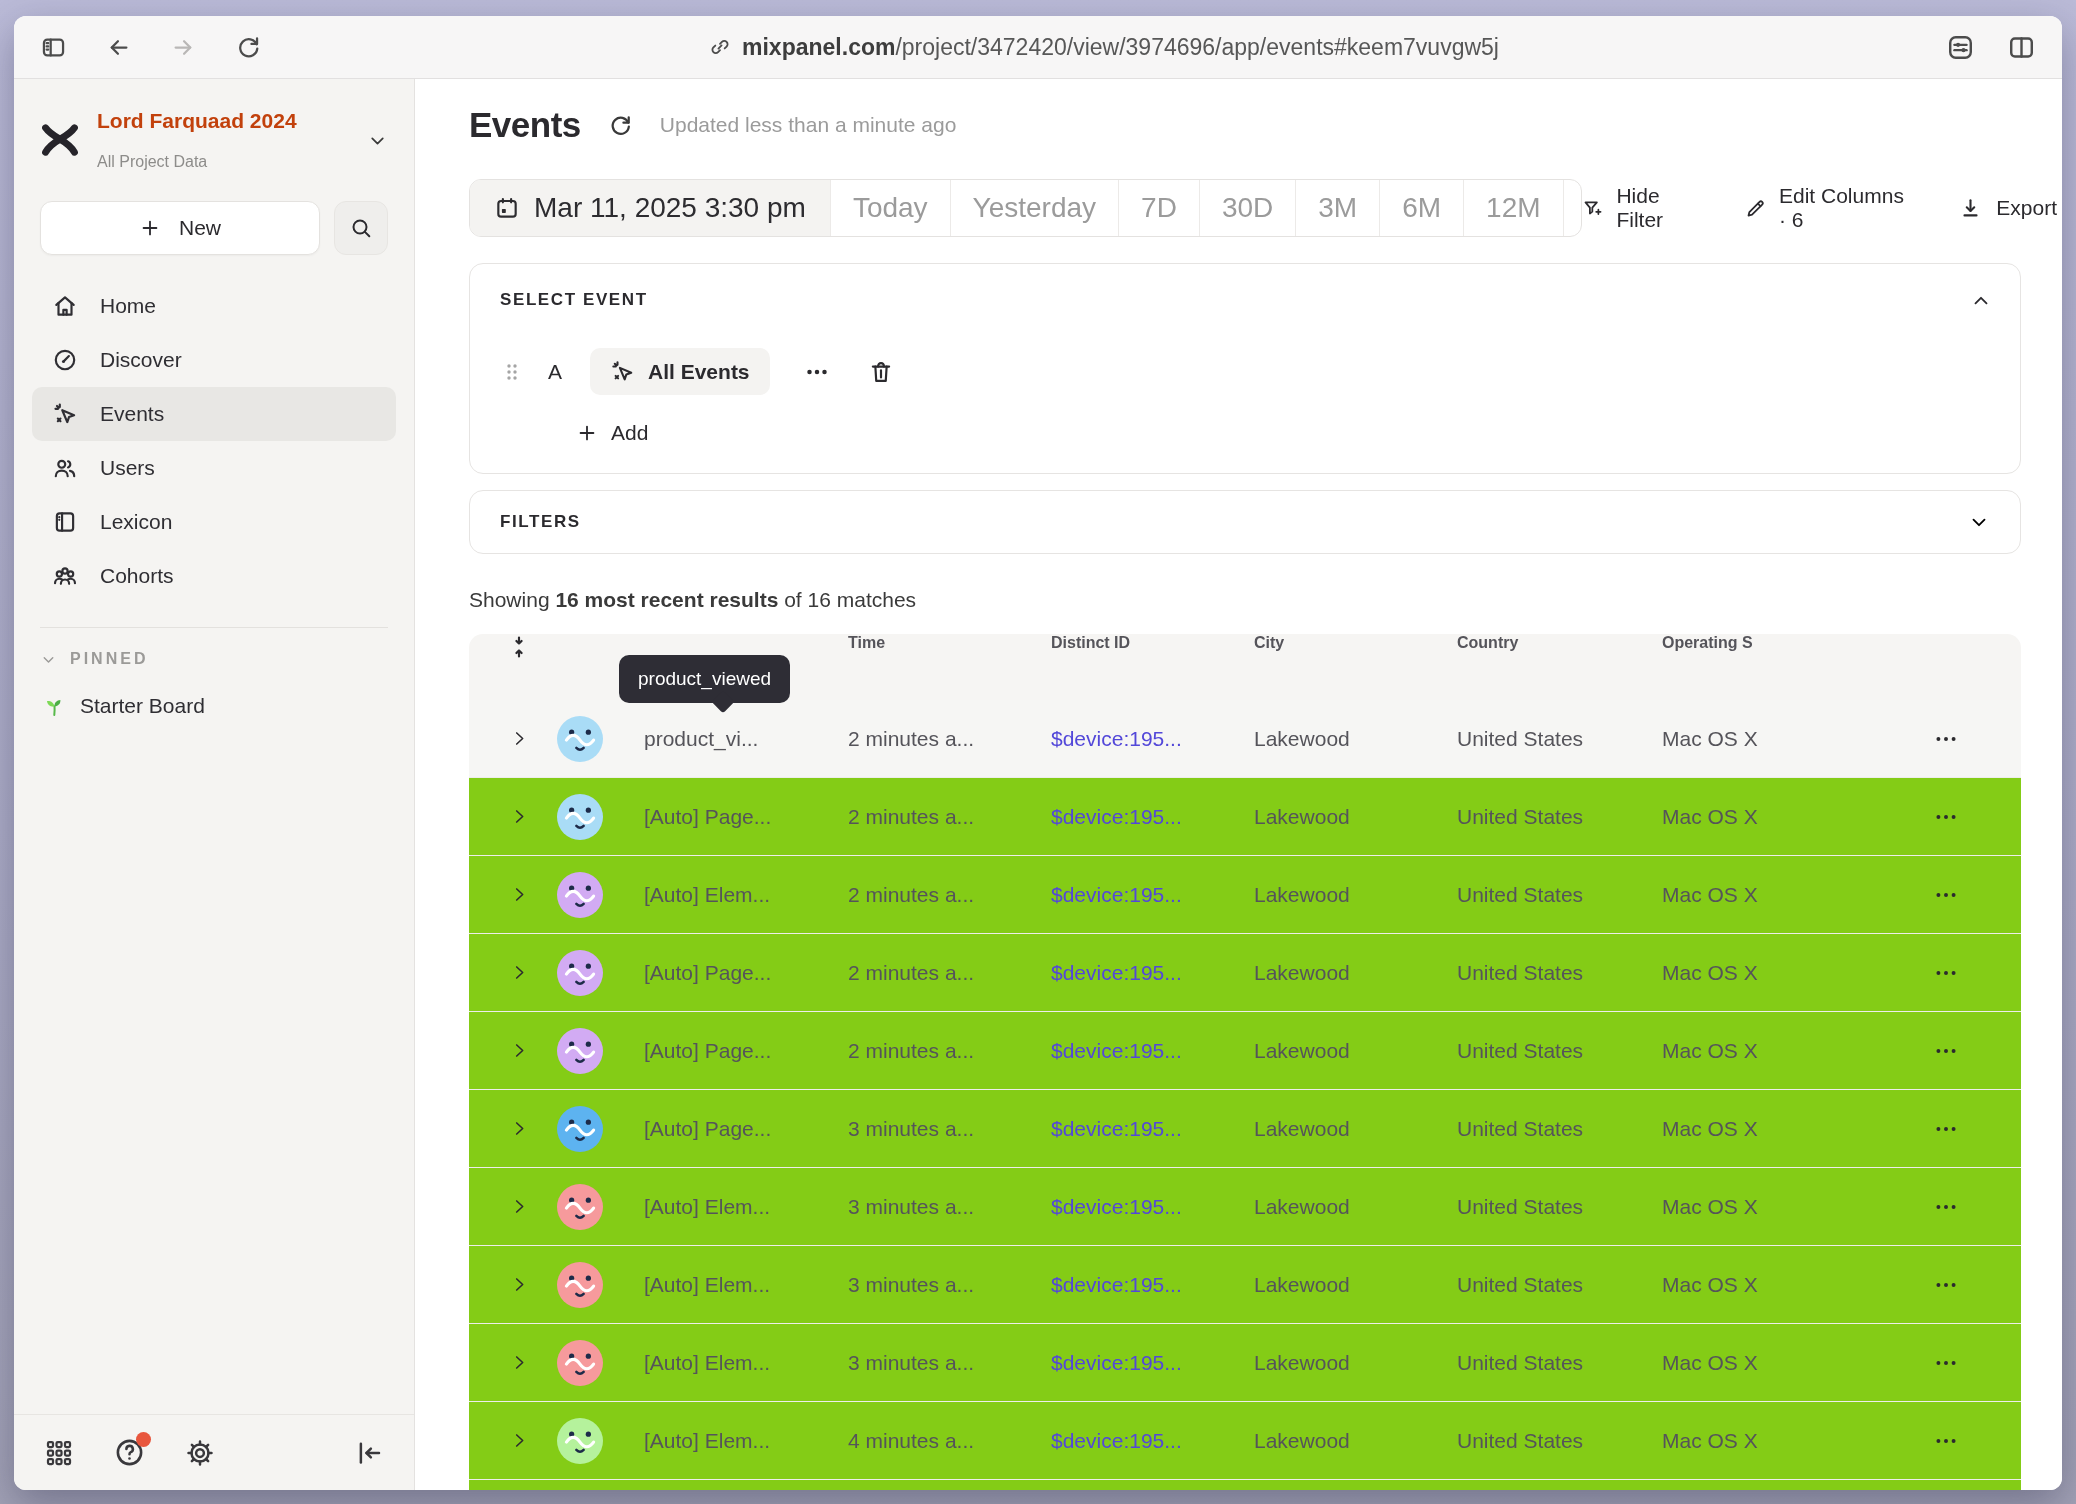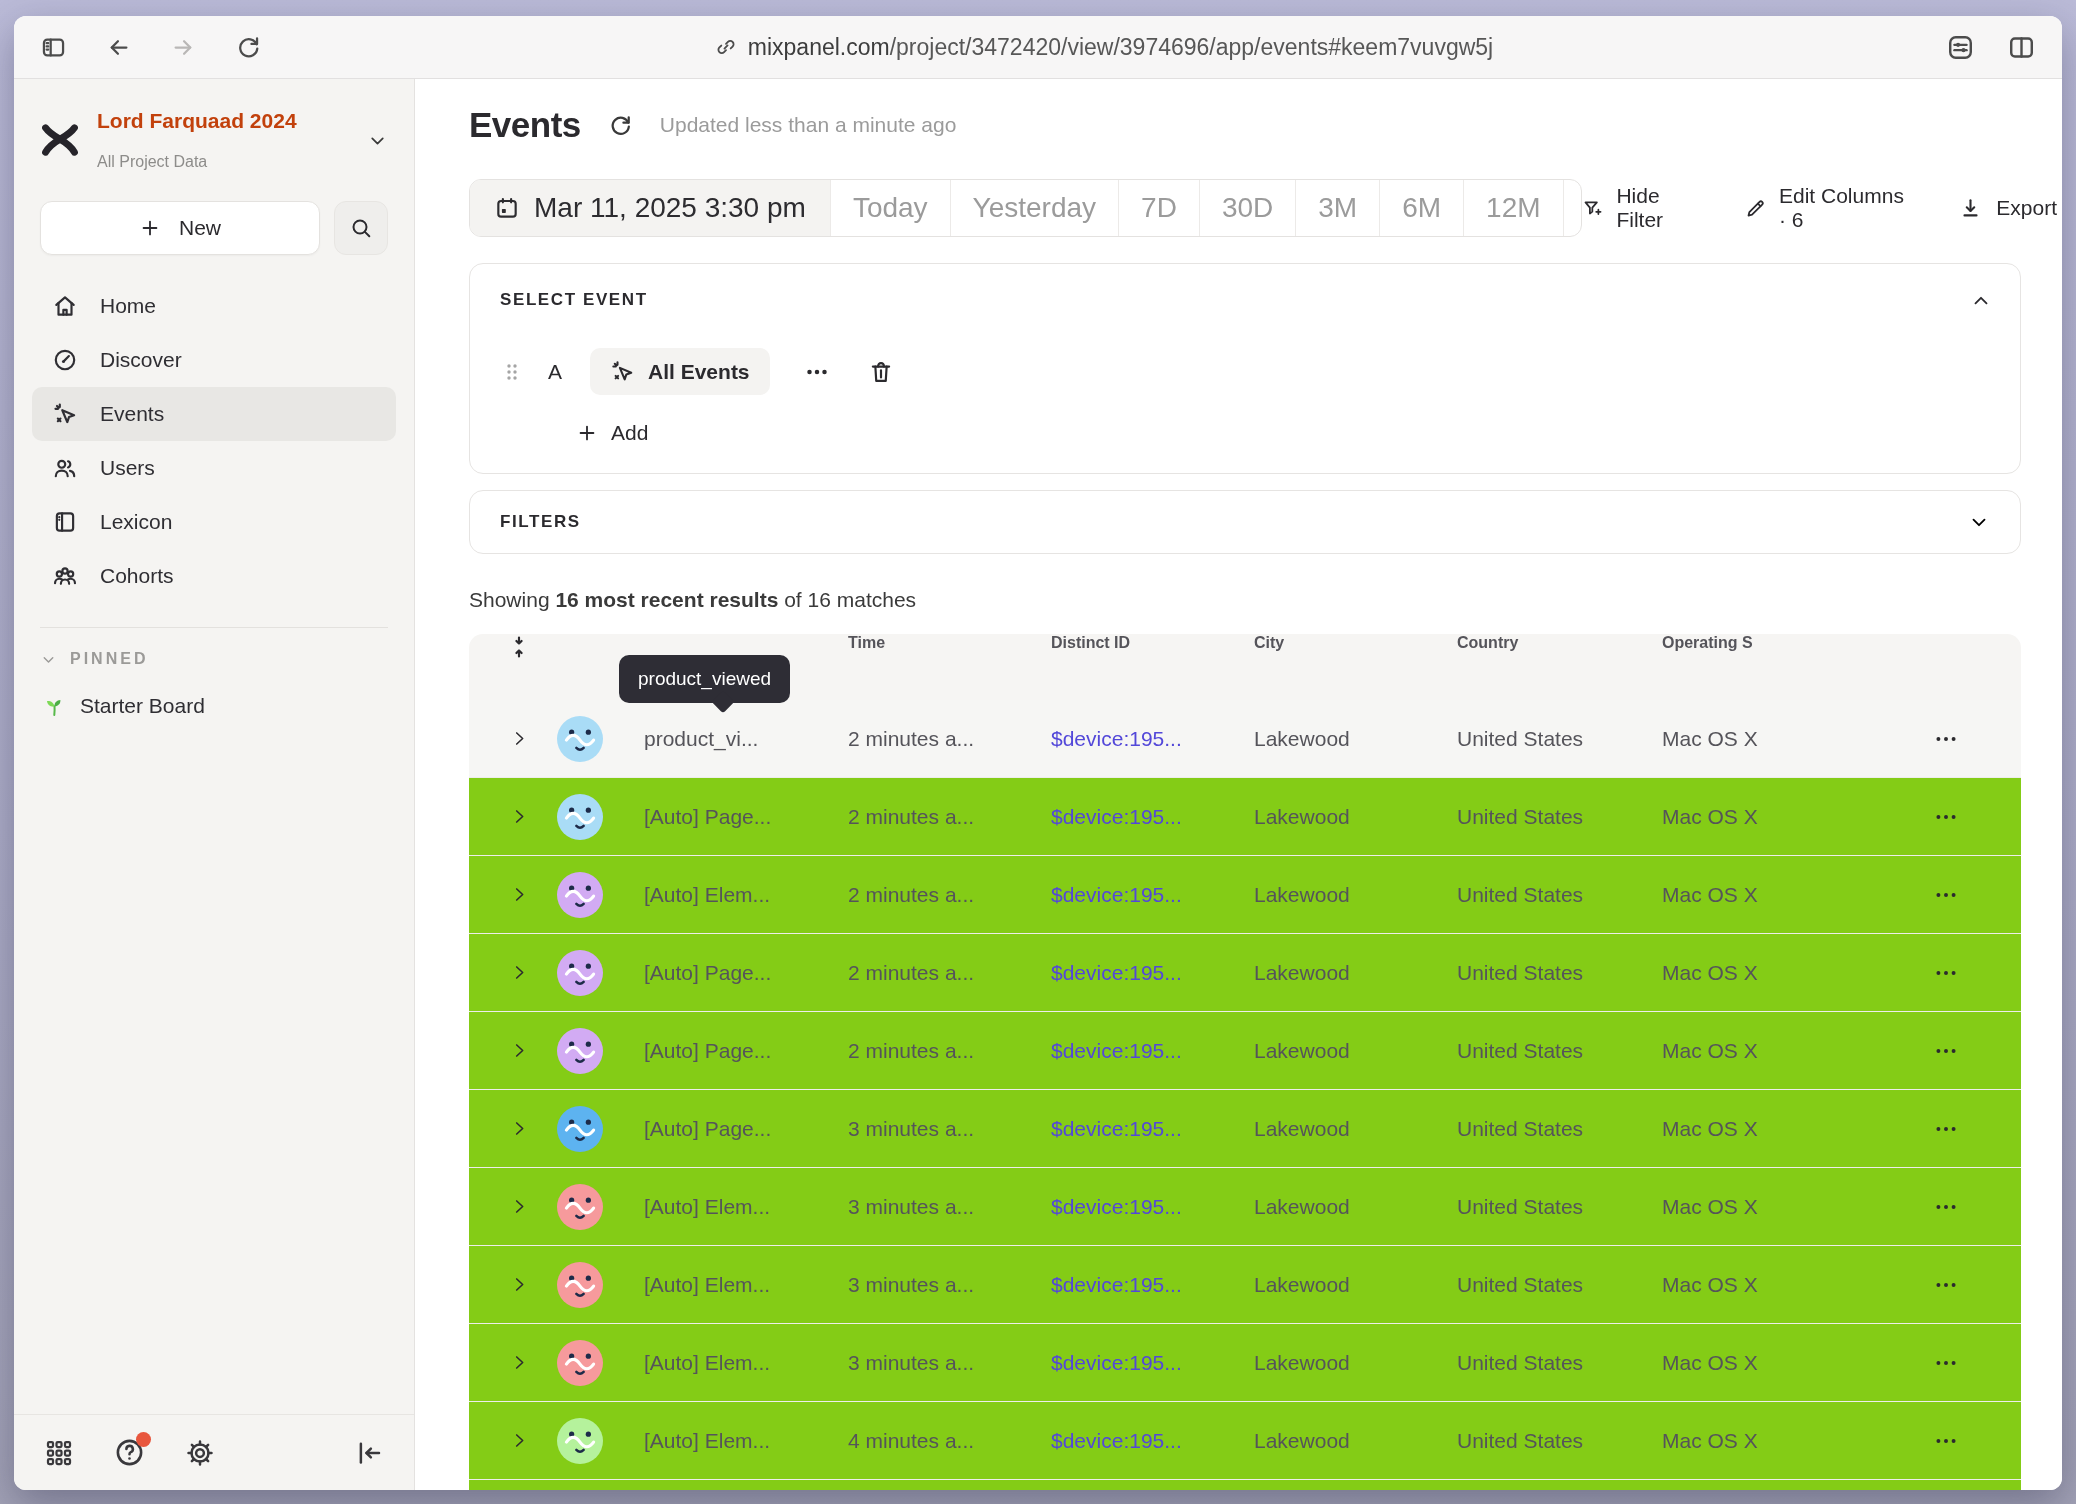--- a/index.html
+++ b/index.html
@@ -13,21 +13,21 @@
   .ic{fill:none;stroke:currentColor;stroke-width:2;stroke-linecap:round;stroke-linejoin:round}
 
   
   .window{position:absolute;left:14px;right:14px;top:16px;bottom:14px;background:#fff;border-radius:12px;overflow:hidden;display:flex;flex-direction:column;box-shadow:0 14px 40px rgba(30,30,60,.35)}
 
   
   .btoolbar{height:62px;flex:none;background:#f7f6f6;border-bottom:1px solid #e2e0e0;display:flex;align-items:center;padding:0 26px}
   .btoolbar .navgrp{display:flex;align-items:center;gap:38px;color:#4c4c4c}
   .btoolbar .fwd{color:#b9b7b6}
   .urlbox{flex:1;display:flex;align-items:center;justify-content:center;gap:11px;color:#4c4c4c;font-size:23px}
-  .url-host{color:#3d3d3d;font-weight:400}
+  .url-host{color:#3d3d3d;font-weight:700}
   .url-path{color:#575757}
   .btoolbar .rightgrp{display:flex;align-items:center;gap:32px;color:#4c4c4c}
 
   
   .app{flex:1;display:flex;min-height:0}
   .sidebar{width:400px;flex:none;background:#f5f4f2;border-right:1px solid #e4e2e0;display:flex;flex-direction:column}
   .main{flex:1;background:#fff;padding:0 41px 0 54px;position:relative;overflow:hidden}
 
   
   .proj{display:flex;align-items:center;gap:17px;padding:30px 26px 22px 26px}

